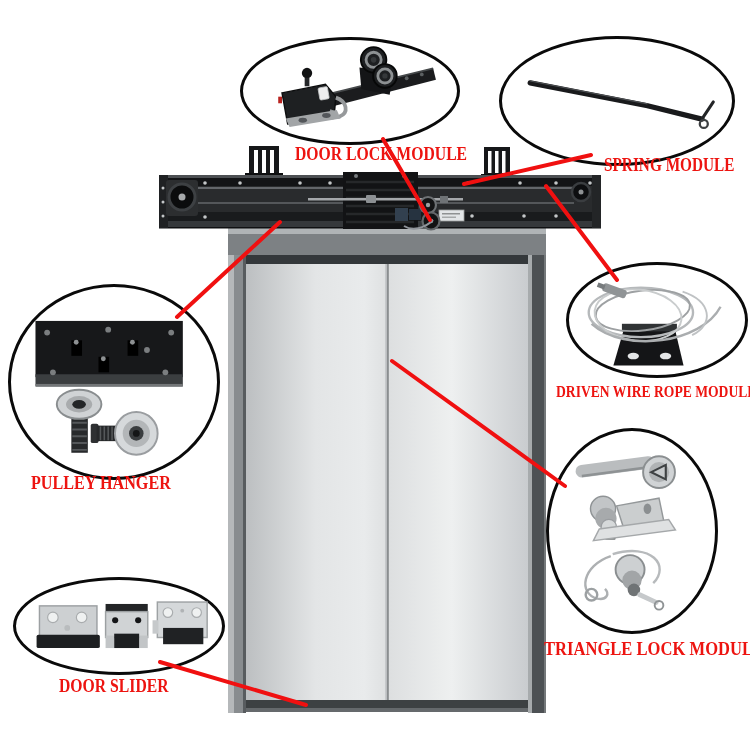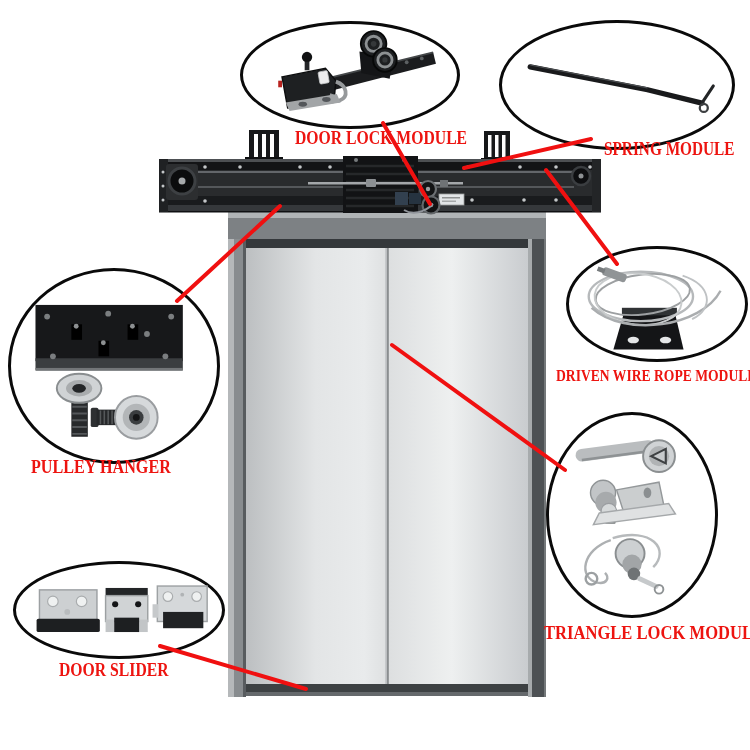--- a/index.html
+++ b/index.html
@@ -1,17 +1,17 @@
 <!DOCTYPE html>
 <html><head>
 <meta charset="utf-8">
 <style>
   html,body{margin:0;padding:0;background:#ffffff;}
   .stage{position:relative;width:750px;height:711px;background:#ffffff;overflow:hidden;
-         font-family:"Liberation Serif", serif;}
+         font-family:"Liberation Serif", serif;margin-top:16px;}
   .scene{position:absolute;left:0;top:0;z-index:1;}
   .callout{position:absolute;border:3px solid #0a0a0a;border-radius:50%;background:#ffffff;z-index:2;box-sizing:border-box;}
   .callout svg{position:absolute;left:0;top:0;width:100%;height:100%;}
   .label{position:absolute;z-index:3;color:#ed1410;font-weight:700;white-space:nowrap;
          letter-spacing:0px;transform:scaleX(0.85);transform-origin:left top;line-height:1.05;}
   .overlay{position:absolute;left:0;top:0;z-index:4;pointer-events:none;}
 </style>
 </head>
 <body>
 

